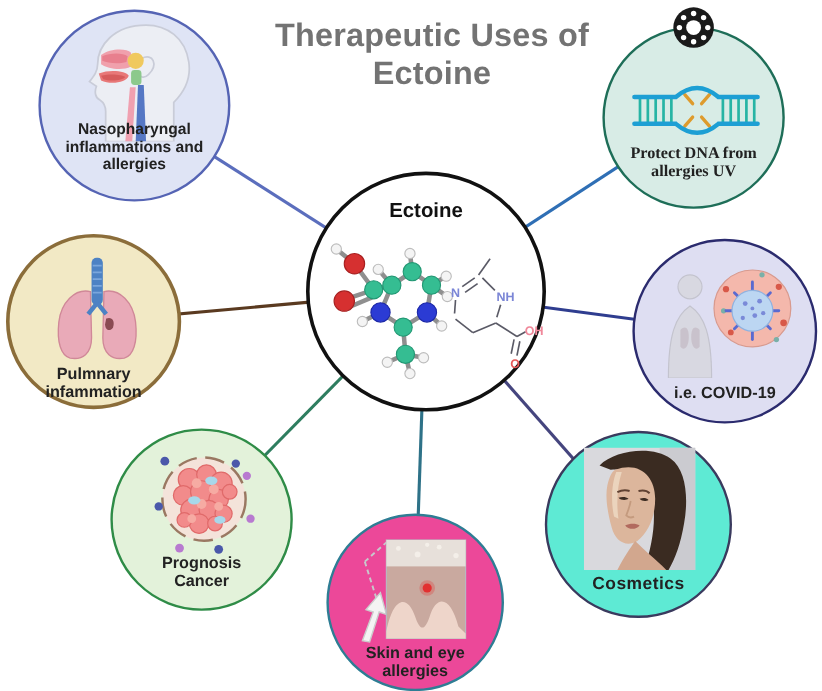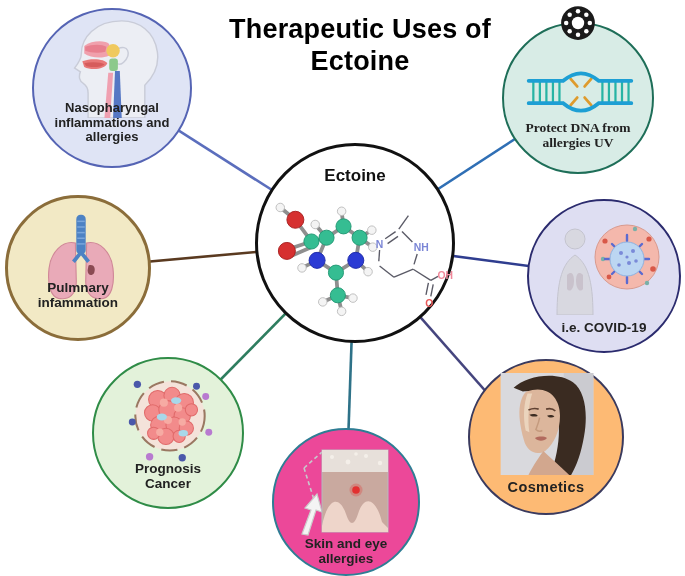--- a/index.html
+++ b/index.html
@@ -1,31 +1,31 @@
 <!DOCTYPE html>
 <html><head>
 <meta charset="utf-8">
 <style>
   html,body{margin:0;padding:0;background:#fff;}
   .canvas{position:relative;width:685px;height:576px;background:#ffffff;overflow:hidden;
           font-family:"Liberation Sans",sans-serif;}
   .connectors{position:absolute;left:0;top:0;width:685px;height:576px;}
   .title{position:absolute;left:200px;top:14px;width:320px;text-align:center;
-         font-size:27px;font-weight:700;color:#000000;line-height:1.18;letter-spacing:.2px;}
+         font-size:27px;font-weight:700;color:#737373;line-height:1.18;letter-spacing:.2px;}
   .node{position:absolute;border-radius:50%;box-sizing:border-box;}
   .node .label{position:absolute;left:0;width:100%;text-align:center;font-weight:700;
                color:#222;font-size:13.5px;line-height:1.12;}
   .node .icon{position:absolute;}
   .n-tl{left:32px;top:8px;width:160px;height:160px;background:#dfe4f5;border:2.5px solid #5564b4;}
   .n-tr{left:502px;top:22px;width:152px;height:152px;background:#d8ece6;border:2.5px solid #1e6e58;}
   .n-l {left:5px;top:195px;width:146px;height:146px;background:#f2e9c5;border:3px solid #8b6d3a;}
   .n-r {left:527px;top:199px;width:154px;height:154px;background:#dedef2;border:2.5px solid #2b2b6e;}
   .n-bl{left:92px;top:357px;width:152px;height:152px;background:#e3f2da;border:2.5px solid #2f8c47;}
   .n-bc{left:272px;top:428px;width:148px;height:148px;background:#ec4899;border:2.5px solid #2e7d94;}
-  .n-br{left:468px;top:359px;width:156px;height:156px;background:#fdba74;border:2.5px solid #3a3a5e;}
+  .n-br{left:454px;top:359px;width:156px;height:156px;background:#5eead4;border:2.5px solid #3a3a5e;}
   .n-c {left:255px;top:143px;width:200px;height:200px;background:#ffffff;border:3px solid #111;}
   .center-label{position:absolute;top:20px;left:0;width:100%;text-align:center;
                 font-size:17px;font-weight:700;color:#111;}
   .sun-badge{position:absolute;left:560px;top:5px;width:36px;height:36px;}
   .mol-text{font-family:"Liberation Sans",sans-serif;font-weight:700;}
 </style>
 </head>
 <body>
 
 <div class="canvas">
@@ -104,21 +104,21 @@
       <rect x="45" y="4" width="10" height="42" rx="4.5" fill="#4d82c4"></rect>
       <g stroke="#7aa6dc" stroke-width="1.6">
         <line x1="46" y1="11" x2="54" y2="11"></line>
           <line x1="46" y1="17" x2="54" y2="17"></line>
         <line x1="46" y1="23" x2="54" y2="23"></line>
           <line x1="46" y1="29" x2="54" y2="29"></line>
         <line x1="46" y1="35" x2="54" y2="35"></line>
       </g>
       <path d="M50,44 L42,54 M50,44 L58,54" stroke="#4d82c4" stroke-width="4" fill="none"></path>
     </svg>
-    <div class="label" style="bottom:28px;">
+    <div class="label" style="bottom:4px;">
       <div>Pulmnary</div>
       <div>infammation</div>
     </div>
   </div>
 
   <div class="node n-r">
     <svg class="icon" style="left:14px;top:16px;" width="126" height="98" viewBox="0 0 126 98">
       <g opacity="0.85">
         <circle cx="32" cy="22" r="10" fill="#d8d8de" stroke="#bfbfc8" stroke-width="1"></circle>
         <path d="M14,98 C14,62 20,46 32,38 C44,46 50,62 50,98 Z" fill="#d8d8de" stroke="#bfbfc8" stroke-width="1"></path>

